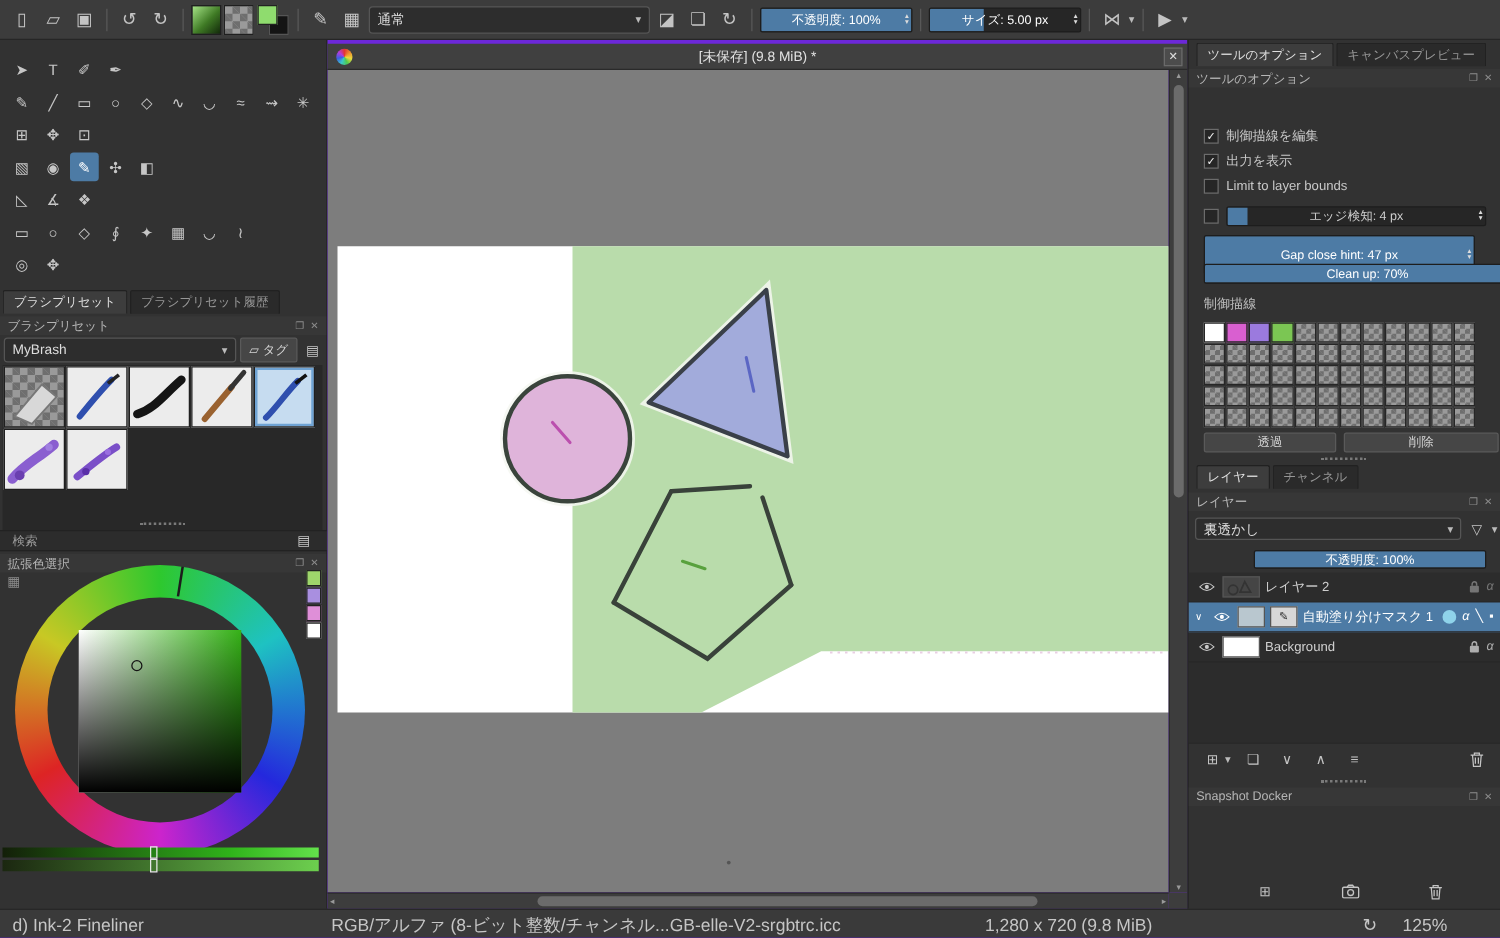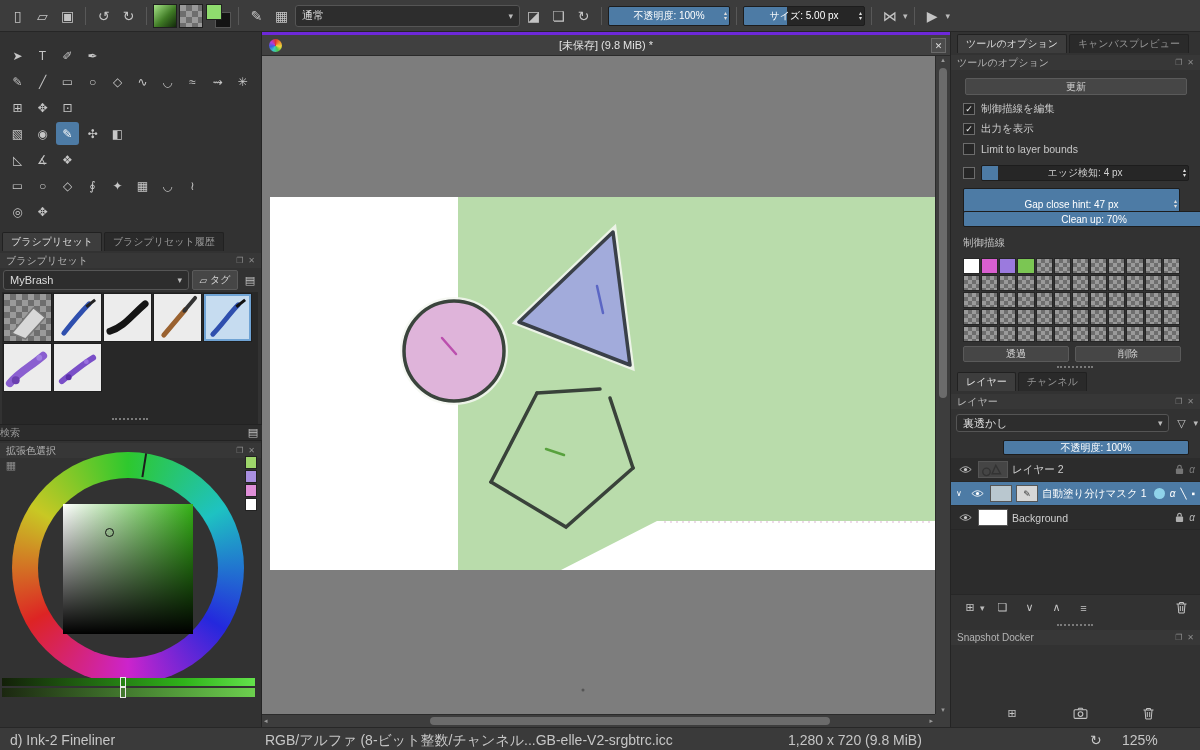--- a/index.html
+++ b/index.html
@@ -38,21 +38,21 @@
   .prow{position:absolute;display:flex;gap:3px;align-items:center}
   .kbtn{background:#464646;border:1px solid #5a5a5a;border-radius:2px;display:flex;align-items:center;justify-content:center;font-size:10px;color:#d5d5d5;gap:3px}
   .grow{flex:1}
   .thumbs{position:absolute;top:260px;left:2px;width:256px;height:132px;background:#282828;display:flex;flex-wrap:wrap;gap:1px;align-content:flex-start;padding:1px}
   .thumb{width:49px;height:49px;background:#2e2e2e;border:1px solid #1f1f1f;overflow:hidden;position:relative}
   .thumb.light{background:#ececec}
   .thumb svg{width:100%;height:100%;display:block}
   .thumb.selected{background:#c6dcf0;box-shadow:inset 0 0 0 2px #6fa3d4}
   .checker{background-color:#9a9a9a;background-image:linear-gradient(45deg,#6e6e6e 25%,transparent 25%,transparent 75%,#6e6e6e 75%),linear-gradient(45deg,#6e6e6e 25%,transparent 25%,transparent 75%,#6e6e6e 75%);background-size:12px 12px;background-position:0 0,6px 6px}
   .checker.fine{background-size:8px 8px;background-position:0 0,4px 4px}
-  .searchrow{position:absolute;top:392px;left:0;width:262px;height:17px;background:#2c2c2c;border-top:1px solid #222;border-bottom:1px solid #222;display:flex;align-items:center;padding:0 0;font-size:10px;color:#9a9a9a}
+  .searchrow{position:absolute;top:392px;left:0;width:262px;height:17px;background:#2c2c2c;border-top:1px solid #222;border-bottom:1px solid #222;display:flex;align-items:center;padding:0 10px;font-size:10px;color:#9a9a9a}
   .dots{position:absolute;width:36px;border-top:2px dotted #7a7a7a}
   .wheel{position:absolute;left:12px;top:420px;width:232px;height:232px;border-radius:50%;background:conic-gradient(#2ec82e,#1ec2c2 16%,#2428dd 34%,#cc24cc 50%,#dd2424 67%,#c8c824 84%,#2ec82e)}
   .wheel::after{content:"";position:absolute;inset:26px;border-radius:50%;background:#323232}
   .hue-marker{position:absolute;left:115px;top:0;width:2px;height:24px;background:#1c1c1c;transform-origin:1px 116px;transform:rotate(9deg)}
   .sv{position:absolute;left:63px;top:472px;width:130px;height:130px;background:linear-gradient(to top,#000,rgba(0,0,0,0)),linear-gradient(to right,#fff,#35b117);z-index:2}
   .sv .marker{position:absolute;left:42px;top:24px;width:9px;height:9px;border:1.5px solid #141414;border-radius:50%;display:block}
   .side-swatches{position:absolute;left:245px;top:424px;display:flex;flex-direction:column;gap:1px;z-index:2}
   .side-swatch{width:12px;height:13px;border:1px solid #222}
   .strip{position:absolute;left:2px;width:253px;height:8px;z-index:3}
   .strip.s1{top:646px;background:linear-gradient(to right,#131f09,#2fb31a 72%,#63e24b)}
@@ -360,21 +360,20 @@
     <span class="dtab">キャンバスプレビュー</span>
   </div>
   <div class="dheader" style="top:23px">
     <span>ツールのオプション</span>
     <span class="hicons">
         <i>❐</i>
         <i>✕</i>
       </span>
   </div>
 
-  <div class="kbtn" style="position:absolute;left:14px;top:46px;width:222px;height:17px">更新</div>
 
   <div class="chk-row" style="top:70px">
     <span class="chk">
         <i>✓</i>
       </span>
     <span>制御描線を編集</span>
   </div>
   <div class="chk-row" style="top:90px">
     <span class="chk">
         <i>✓</i>
@@ -474,21 +473,21 @@
       <div class="kcell checker fine"></div>
       <div class="kcell checker fine"></div>
       <div class="kcell checker fine"></div>
       <div class="kcell checker fine"></div>
       <div class="kcell checker fine"></div>
       <div class="kcell checker fine"></div>
       <div class="kcell checker fine"></div>
     </div>
 
   <div class="kbtn" style="position:absolute;left:12px;top:314px;width:106px;height:16px">透過</div>
-  <div class="kbtn" style="position:absolute;left:124px;top:314px;width:106px;height:16px">削除</div>
+  <div class="kbtn" style="position:absolute;left:124px;top:314px;width:124px;height:16px">削除</div>
 
   <div class="dots" style="top:334px;left:106px"></div>
 
   <div class="docker-tabs ltabs">
     <span class="dtab active">レイヤー</span>
     <span class="dtab">チャンネル</span>
   </div>
   <div class="dheader" style="top:362px">
     <span>レイヤー</span>
     <span class="hicons">

